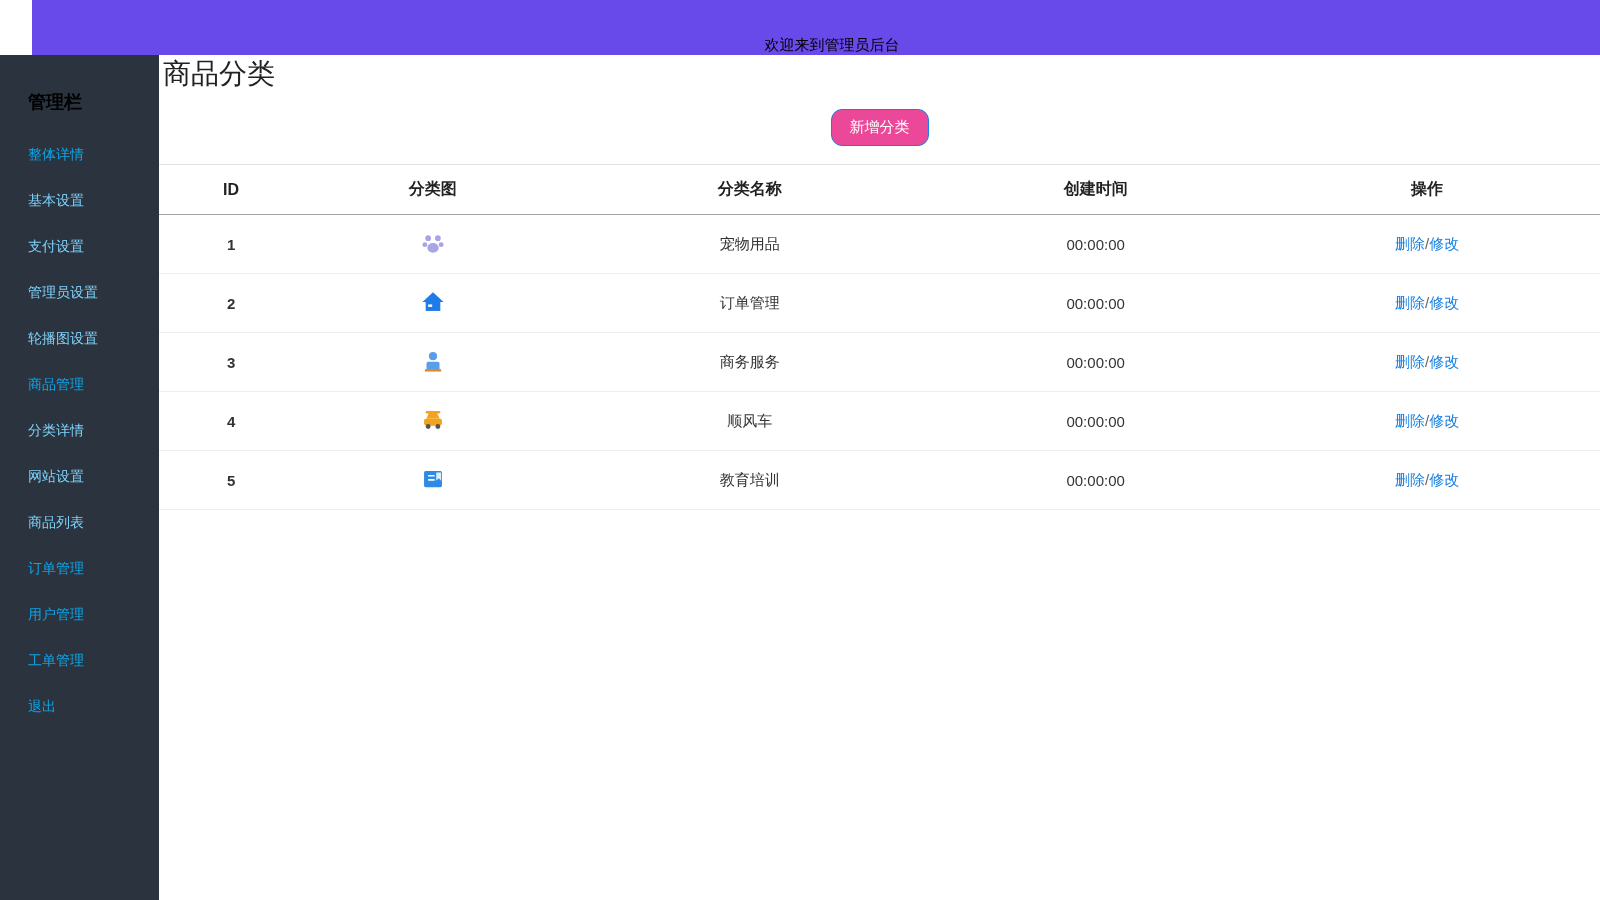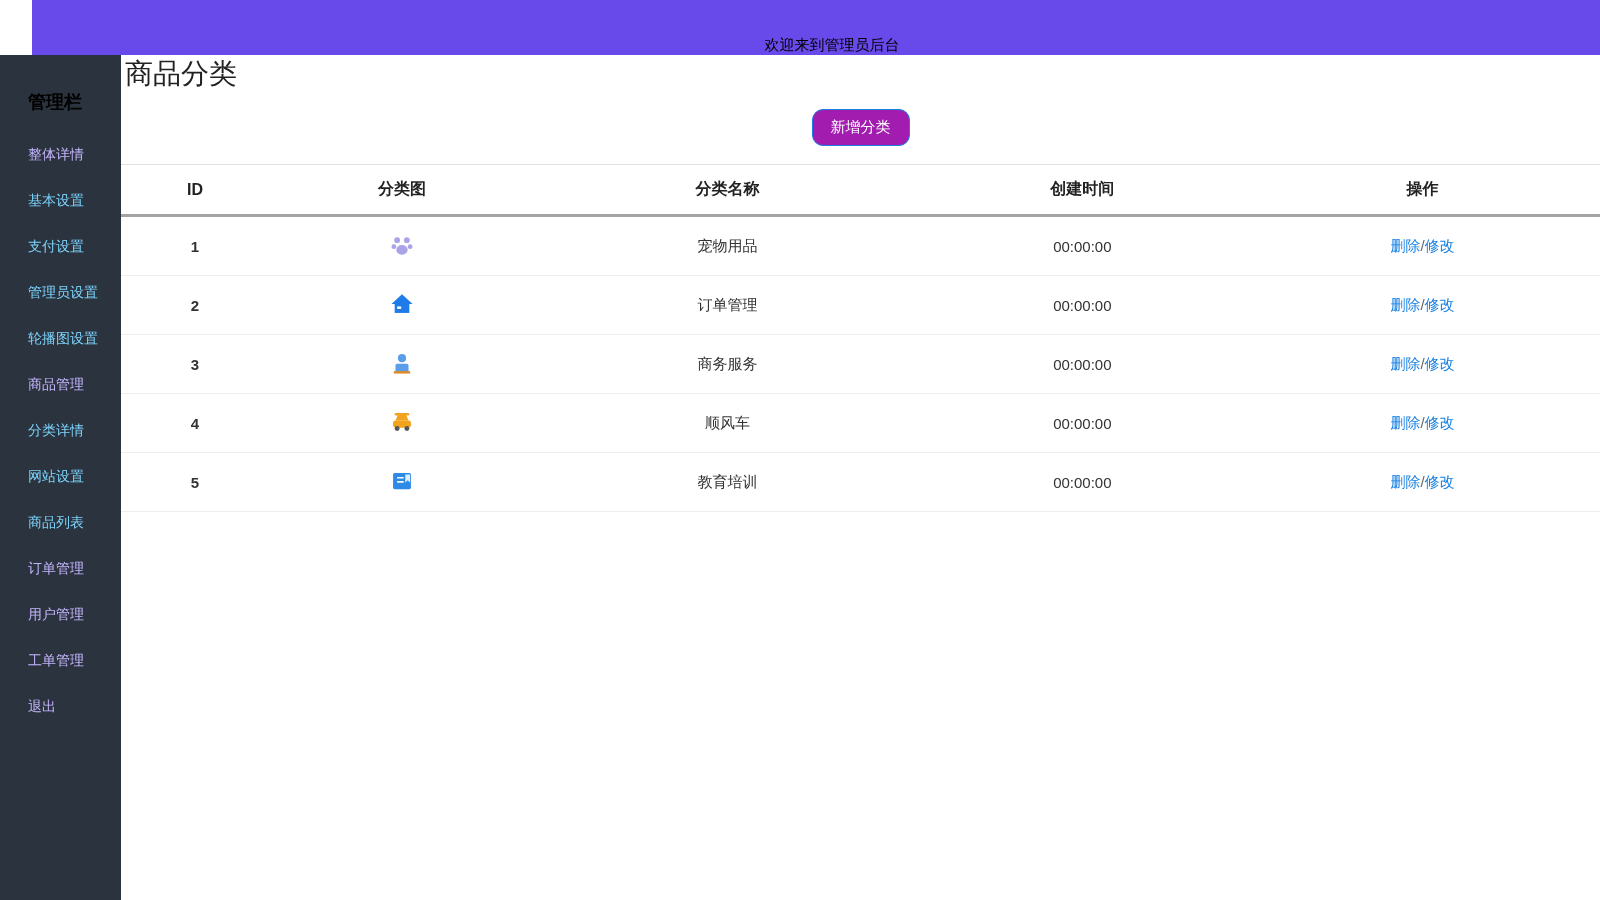--- a/index.html
+++ b/index.html
@@ -19,75 +19,75 @@
       align-items: flex-end;
       justify-content: center;
       font-size: 15px;
       margin-left: 32px;
     }
     .layout {
       display: flex;
       height: calc(900px - 55px);
     }
     .sidebar {
-      width: 121px;
+      width: 159px;
       background: #2b333e;
       padding: 25px 0 0 0;
       flex-shrink: 0;
     }
     .sidebar-title {
       color: #000;
       font-weight: bold;
       font-size: 18px;
       padding: 10px 28px 18px;
     }
     .sidebar-item {
       padding: 14px 28px;
       font-size: 14px;
       cursor: pointer;
       white-space: nowrap;
     }
-    .sidebar-item.white { color: #c4b5fd; }
+    .sidebar-item.white { color: #0ea5e9; }
     .sidebar-item.grey { color: #7dd3fc; }
     .main {
       flex: 1;
       background: #fff;
       overflow: auto;
     }
     .page-title {
       font-size: 28px;
       font-weight: 500;
       padding: 0 0 4px 4px;
       color: #222;
     }
     .add-btn-row {
       display: flex;
       justify-content: center;
       padding: 12px 0 18px;
     }
     .add-btn {
-      background: #a21caf;
+      background: #ec4899;
       color: #fff;
       border: 1px solid #1780e3;
       border-radius: 11px;
       padding: 8px 18px;
       font-size: 15px;
       cursor: pointer;
     }
     table {
       width: 100%;
       border-collapse: collapse;
     }
     thead th {
       text-align: center;
       font-size: 16px;
       font-weight: 600;
       padding: 14px 8px;
       border-top: 1px solid #e0e0e0;
-      border-bottom: 3px solid #a3a3a3;
+      border-bottom: 1px solid #a3a3a3;
       color: #222;
     }
     tbody td {
       text-align: center;
       font-size: 15px;
       padding: 14px 8px;
       border-bottom: 1px solid #eee;
       color: #333;
       vertical-align: middle;
     }

